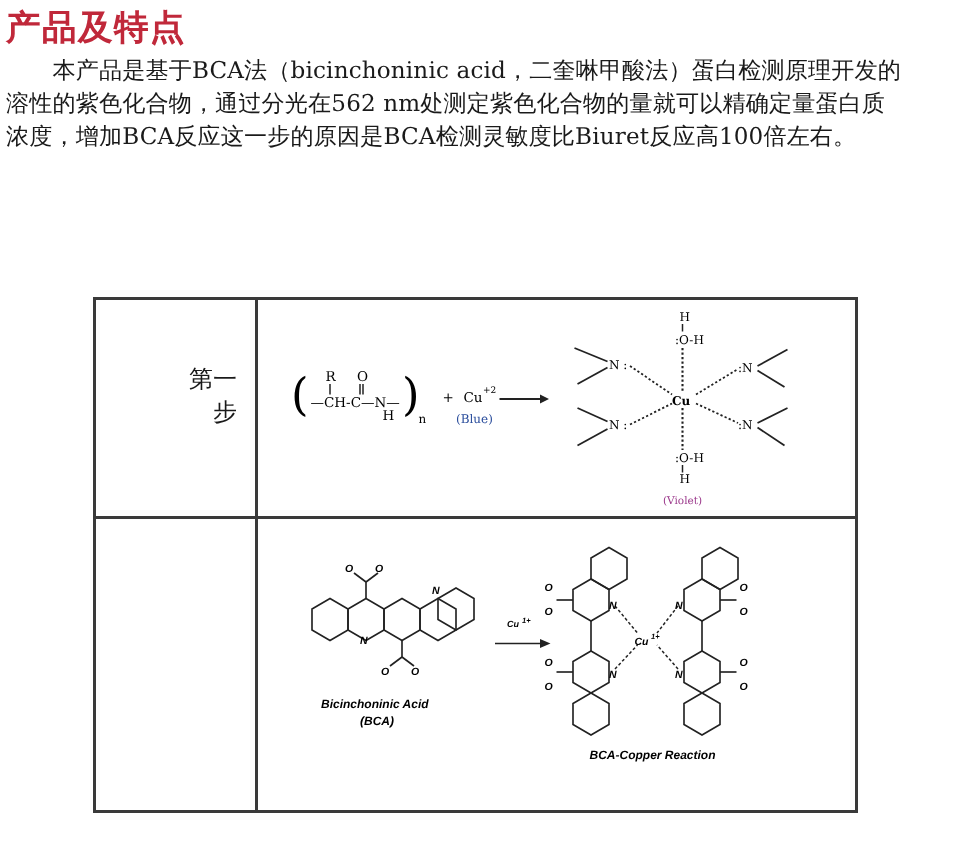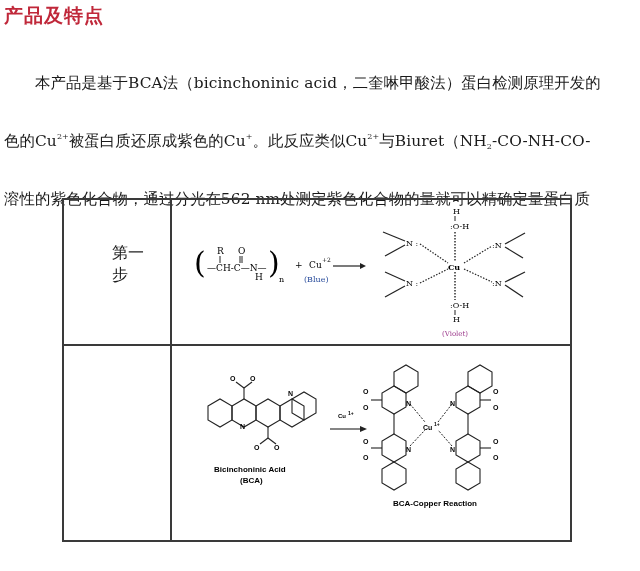--- a/index.html
+++ b/index.html
@@ -1,62 +1,62 @@
 <!DOCTYPE html>
 <html><head>
 <meta charset="utf-8">
 <style>
   * { margin: 0; padding: 0; box-sizing: border-box; }
   html, body { width: 640px; height: 571px; background: #ffffff; overflow: hidden; }
   body { position: relative; font-family: "DejaVu Serif", "Liberation Serif", serif; color: #1a1a1a; }
 
   .title {
     position: absolute; left: 4px; top: 3px;
-    font-size: 19px; font-weight: bold; color: #c0283a;
+    font-size: 23px; font-weight: bold; color: #c0283a;
     letter-spacing: 1px;
     font-family: "DejaVu Sans", "Liberation Sans", sans-serif;
   }
   .para {
     position: absolute; left: 4px; top: 36px; width: 632px;
     font-size: 15.4px; line-height: 22px; letter-spacing: 0.1px;
   }
-  .para .line { display: block; white-space: nowrap; height: 22px; margin-top: 36px; }
+  .para .line { display: block; white-space: nowrap; height: 22px; }
   .para .indent { padding-left: 31px; }
   sup { font-size: 8px; vertical-align: 7px; line-height: 0; }
   sub { font-size: 8px; vertical-align: -3px; line-height: 0; }
 
   .tbl {
     position: absolute; left: 62px; top: 198px; width: 510px; height: 344px;
     border: 2px solid #3a3a3a;
   }
   .vdiv { position: absolute; left: 106px; top: 0; width: 2px; height: 100%; background: #3a3a3a; }
   .hdiv { position: absolute; left: 0; top: 144px; width: 100%; height: 2px; background: #3a3a3a; }
 
   .step-label {
-    position: absolute; left: 0; width: 94px; text-align: left;
+    position: absolute; left: 0; width: 94px; text-align: right;
     font-size: 16px; line-height: 22px; padding-left: 48px;
   }
   .step1 { top: 42px; }
   .step2 { top: 221px; }
 
   .diagram { position: absolute; }
   .diag1 { left: 108px; top: 0; width: 398px; height: 144px; }
-  .diag2 { left: 108px; top: 146px; width: 398px; height: 194px; }
+  .diag2 { left: 108px; top: 146px; width: 398px; height: 194px; font-style: italic; }
   svg text { font-family: "DejaVu Serif", "Liberation Serif", serif; }
   svg .sans { font-family: "Liberation Sans", "DejaVu Sans", sans-serif; font-weight: bold; }
 </style>
 </head>
 <body>
 
 <div class="title">产品及特点</div>
 
 <div class="para">
   <span class="line indent">本产品是基于BCA法（bicinchoninic acid，二奎啉甲酸法）蛋白检测原理开发的</span>
-  <span class="line"><span>色的Cu</span><sup>2+</sup><span>被蛋白质还原成紫色的Cu</span><sup>+</sup><span>。此反应类似Cu</span><sup>2+</sup><span>与Biuret（NH</span><sub>2</sub><span>-CO-NH-CO-</span></span>
   <span class="line">溶性的紫色化合物，通过分光在562 nm处测定紫色化合物的量就可以精确定量蛋白质</span>
+  <span class="line">浓度，增加BCA反应这一步的原因是BCA检测灵敏度比Biuret反应高100倍左右。</span>
 </div>
 
 <div class="tbl">
   <div class="vdiv"></div>
   <div class="hdiv"></div>
 
   <div class="step-label step1">
     <div>第一步</div>
   </div>
 

